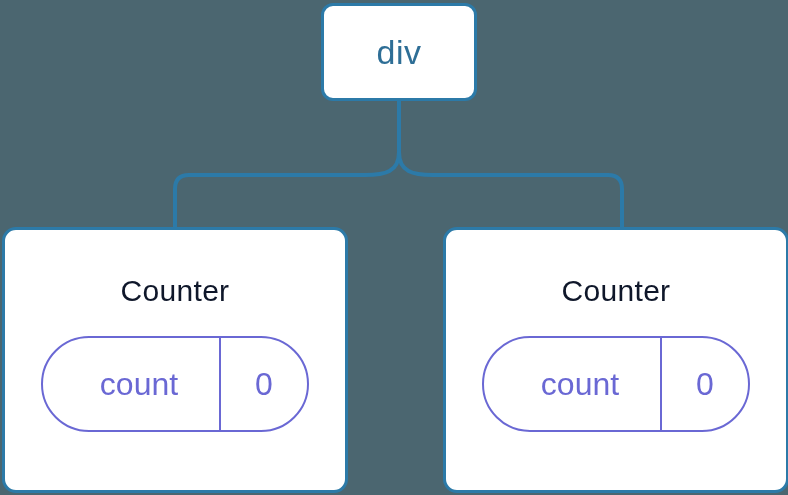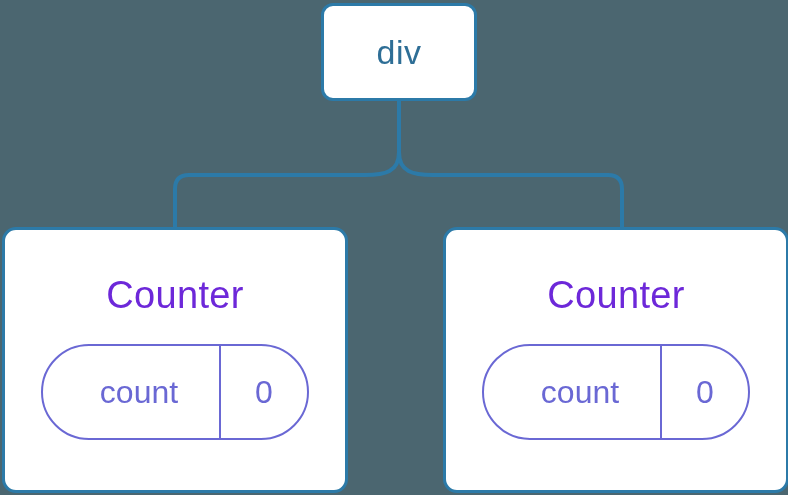--- a/index.html
+++ b/index.html
@@ -61,22 +61,22 @@
     top: 227px;
     width: 346px;
     height: 266px;
     border-radius: 14px;
     padding-top: 46px;
   }
   .node-child-left  { left: 2px; }
   .node-child-right { left: 443px; }
 
   .node-child .node-title {
-    font-size: 38px;
-    color: #6d28d9;
+    font-size: 30px;
+    color: #0f172a;
     letter-spacing: 0.3px;
     line-height: 1;
     margin-bottom: 30px;
   }
 
   
   .state-pill {
     position: relative;
     display: flex;
     align-items: stretch;

